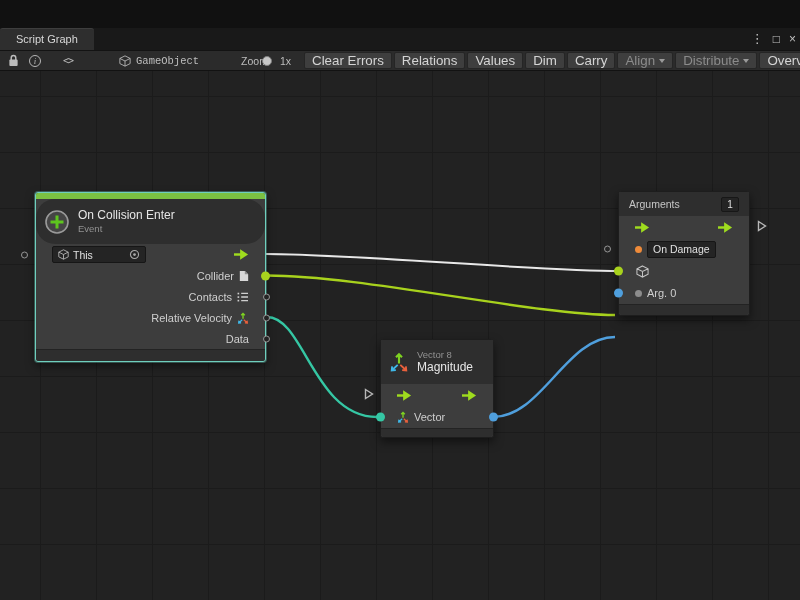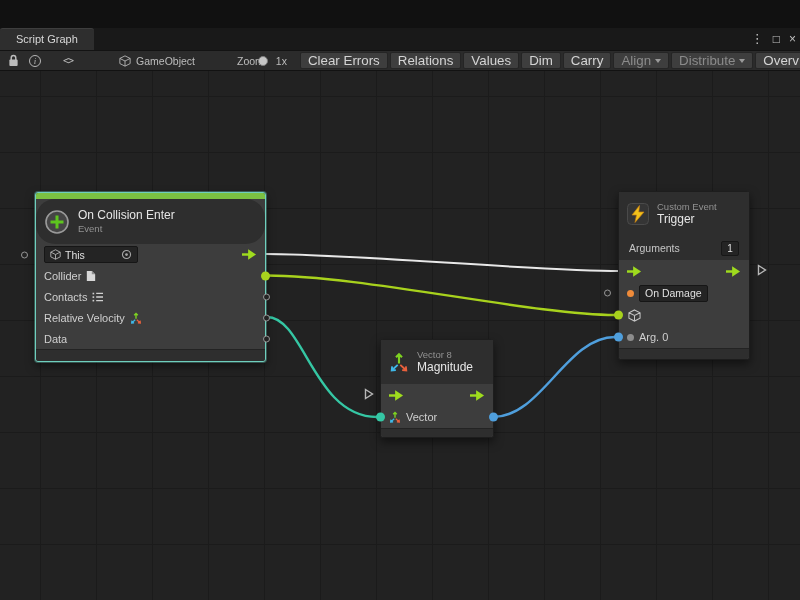--- a/index.html
+++ b/index.html
@@ -44,22 +44,22 @@
   .node.selected{border-color:#6fcfbe;box-shadow:0 0 0 1px rgba(111,207,190,.35),0 4px 10px rgba(0,0,0,.5);}
   .accent{height:6px;background:#7bc142;border-radius:2px 2px 0 0;}
   .nheader{background:#2e2e2e;display:flex;align-items:center;gap:8px;padding:0 8px;}
   .nh-text{display:flex;flex-direction:column;justify-content:center;line-height:1.25;}
   .nh-type{font-size:9.5px;color:#929292;}
   .nh-title{font-size:12px;color:#e6e6e6;}
   .argrow{display:flex;align-items:center;gap:6px;background:#2e2e2e;padding:0 10px;height:24px;font-size:10.5px;color:#c6c6c6;}
   .argbox{margin-left:auto;width:18px;height:15px;background:#242424;border:1px solid #171717;border-radius:2px;
           color:#e0e0e0;font-size:10px;display:flex;align-items:center;justify-content:center;}
   .nrows{background:#3d3d3d;}
-  .nrow{position:relative;display:flex;align-items:center;gap:5px;padding:0 8px;}
-  .nrow.r{}
+  .nrow{position:relative;display:flex;align-items:center;gap:5px;padding:0 16px;}
+  .nrow.r{justify-content:flex-end;}
   .nrow.sb{justify-content:space-between;}
   .nfooter{height:12px;background:#2e2e2e;border-top:1px solid #232323;border-radius:0 0 3px 3px;}
   .rowlabel{color:#cfcfcf;}
   
   .hport{width:7px;height:7px;border:1px solid #969696;border-radius:50%;background:#242424;
          position:absolute;top:50%;transform:translateY(-50%);}
   .fport{width:9px;height:9px;border-radius:50%;position:absolute;top:50%;transform:translateY(-50%);}
   .edge-r{right:-5px;} .edge-l{left:-5px;} .out-l{left:-15px;} 
   .lime{background:#a8d21d;} .teal{background:#35c7a4;} .blue{background:#4f9fdd;}
   .inline-dot{width:7px;height:7px;border-radius:50%;flex:0 0 auto;}
@@ -98,21 +98,21 @@
     <span class="tico" style="margin-left:10px;">
       <span class="info-circ">i</span>
     </span>
     <span class="sep"></span>
     <span class="tico codeglyph" style="margin-left:8px;">&lt;&gt;</span>
     <span class="tico" style="margin-left:46px;">
       <svg width="12" height="12" viewBox="0 0 14 14">
           <path d="M7 1 L13 4 V10 L7 13 L1 10 V4 Z M1 4 L7 7 L13 4 M7 7 V13" fill="none" stroke="#bdbdbd" stroke-width="1"></path>
         </svg>
     </span>
-    <span class="tlabel" style="margin-left:5px;">GameObject</span>
+    <span class="tlabel" style="margin-left:5px;font-family:Liberation Mono, monospace;">GameObject</span>
     <span class="tlabel" style="margin-left:42px;">Zoom</span>
     <span class="slider">
       <span class="track"></span>
       <span class="knob"></span>
     </span>
     <span class="tlabel">1x</span>
     <button class="tbtn" style="margin-left:13px;">
       <span>Clear Errors</span>
     </button>
     <button class="tbtn">
@@ -278,32 +278,20 @@
             </svg>
         </span>
         <span class="rowlabel">Vector</span>
         <span class="fport blue edge-r"></span>
       </div>
     </div>
     <div class="nfooter" style="height:9px;"></div>
   </div>
 
   <div class="node" style="left:618px;top:163px;width:132px;">
-    <div class="nheader" style="height:44px;">
-      <span style="display:inline-flex;">
-        <svg width="22" height="22" viewBox="0 0 22 22">
-            <rect x="0.5" y="0.5" width="21" height="21" rx="4" fill="#353535" stroke="#4a4a4a"></rect>
-            <polygon points="12.5,2.5 5,12 9.5,12 8,19.5 17,9 11.8,9" fill="#f2c21b" stroke="#c77e12" stroke-width="0.7"></polygon>
-          </svg>
-      </span>
-      <span class="nh-text">
-        <span class="nh-type">Custom Event</span>
-        <span class="nh-title">Trigger</span>
-      </span>
-    </div>
     <div class="argrow">
       <span>Arguments</span>
       <span class="argbox">1</span>
     </div>
     <div class="nrows">
       <div class="nrow sb" style="height:22px;">
         <span class="flowarrow">
           <svg width="15" height="11" viewBox="0 0 16 11">
               <rect x="0" y="4.2" width="7.5" height="2.6" fill="#9fdc1e"></rect>
               <polygon points="6.5,0 15,5.5 6.5,11" fill="#9fdc1e"></polygon>

